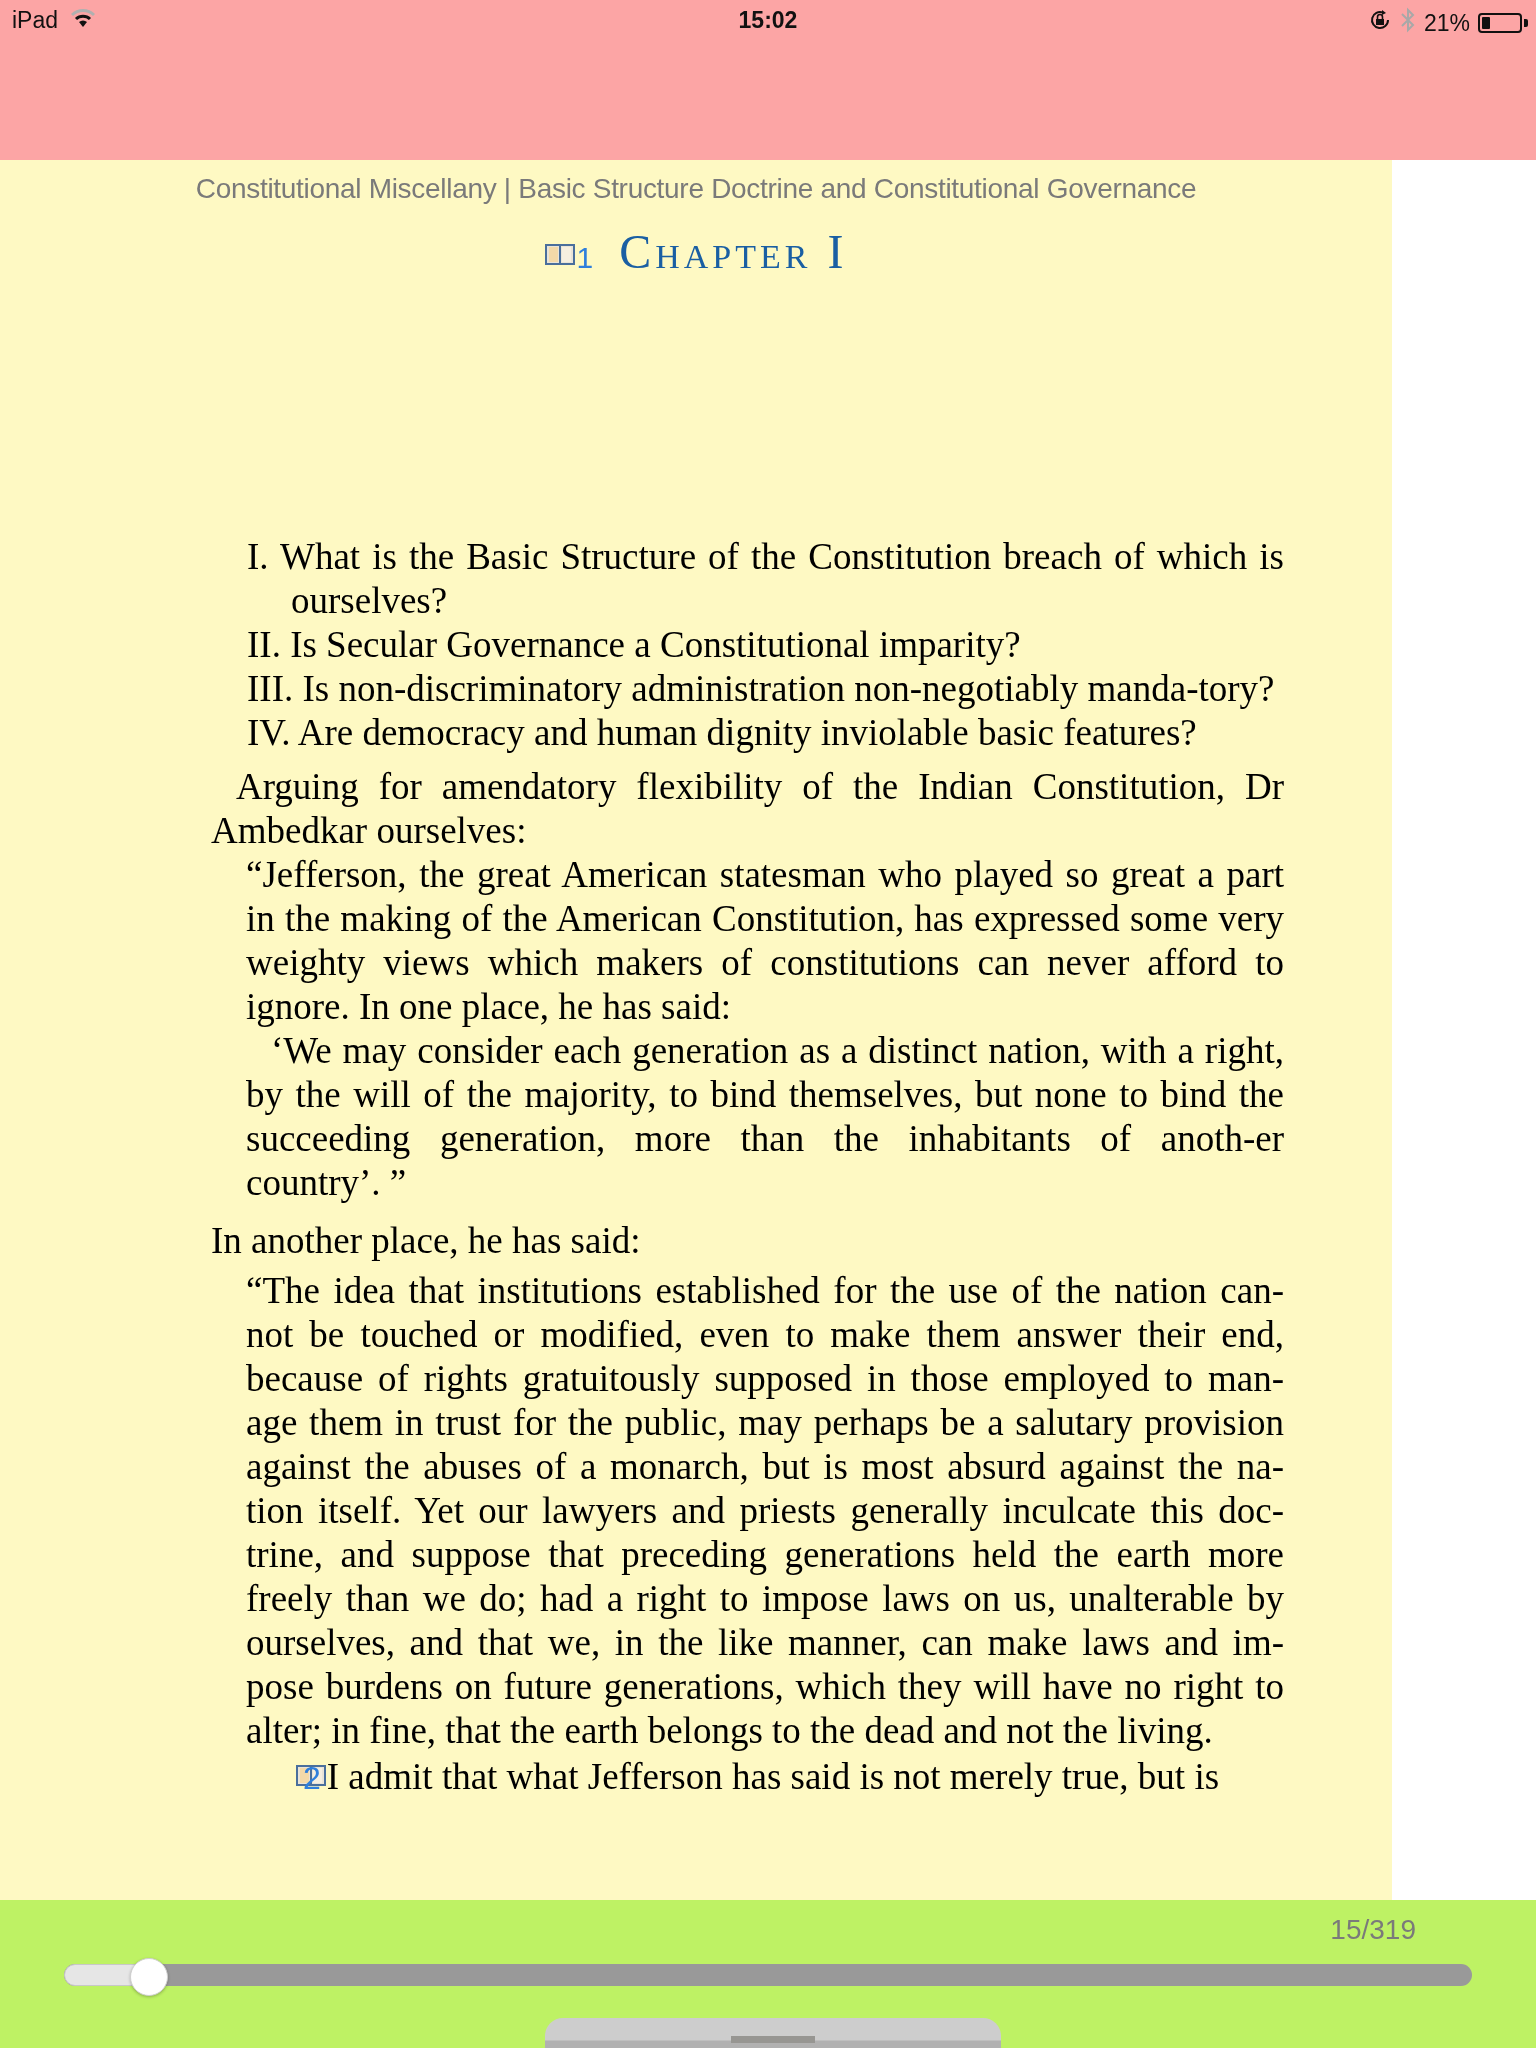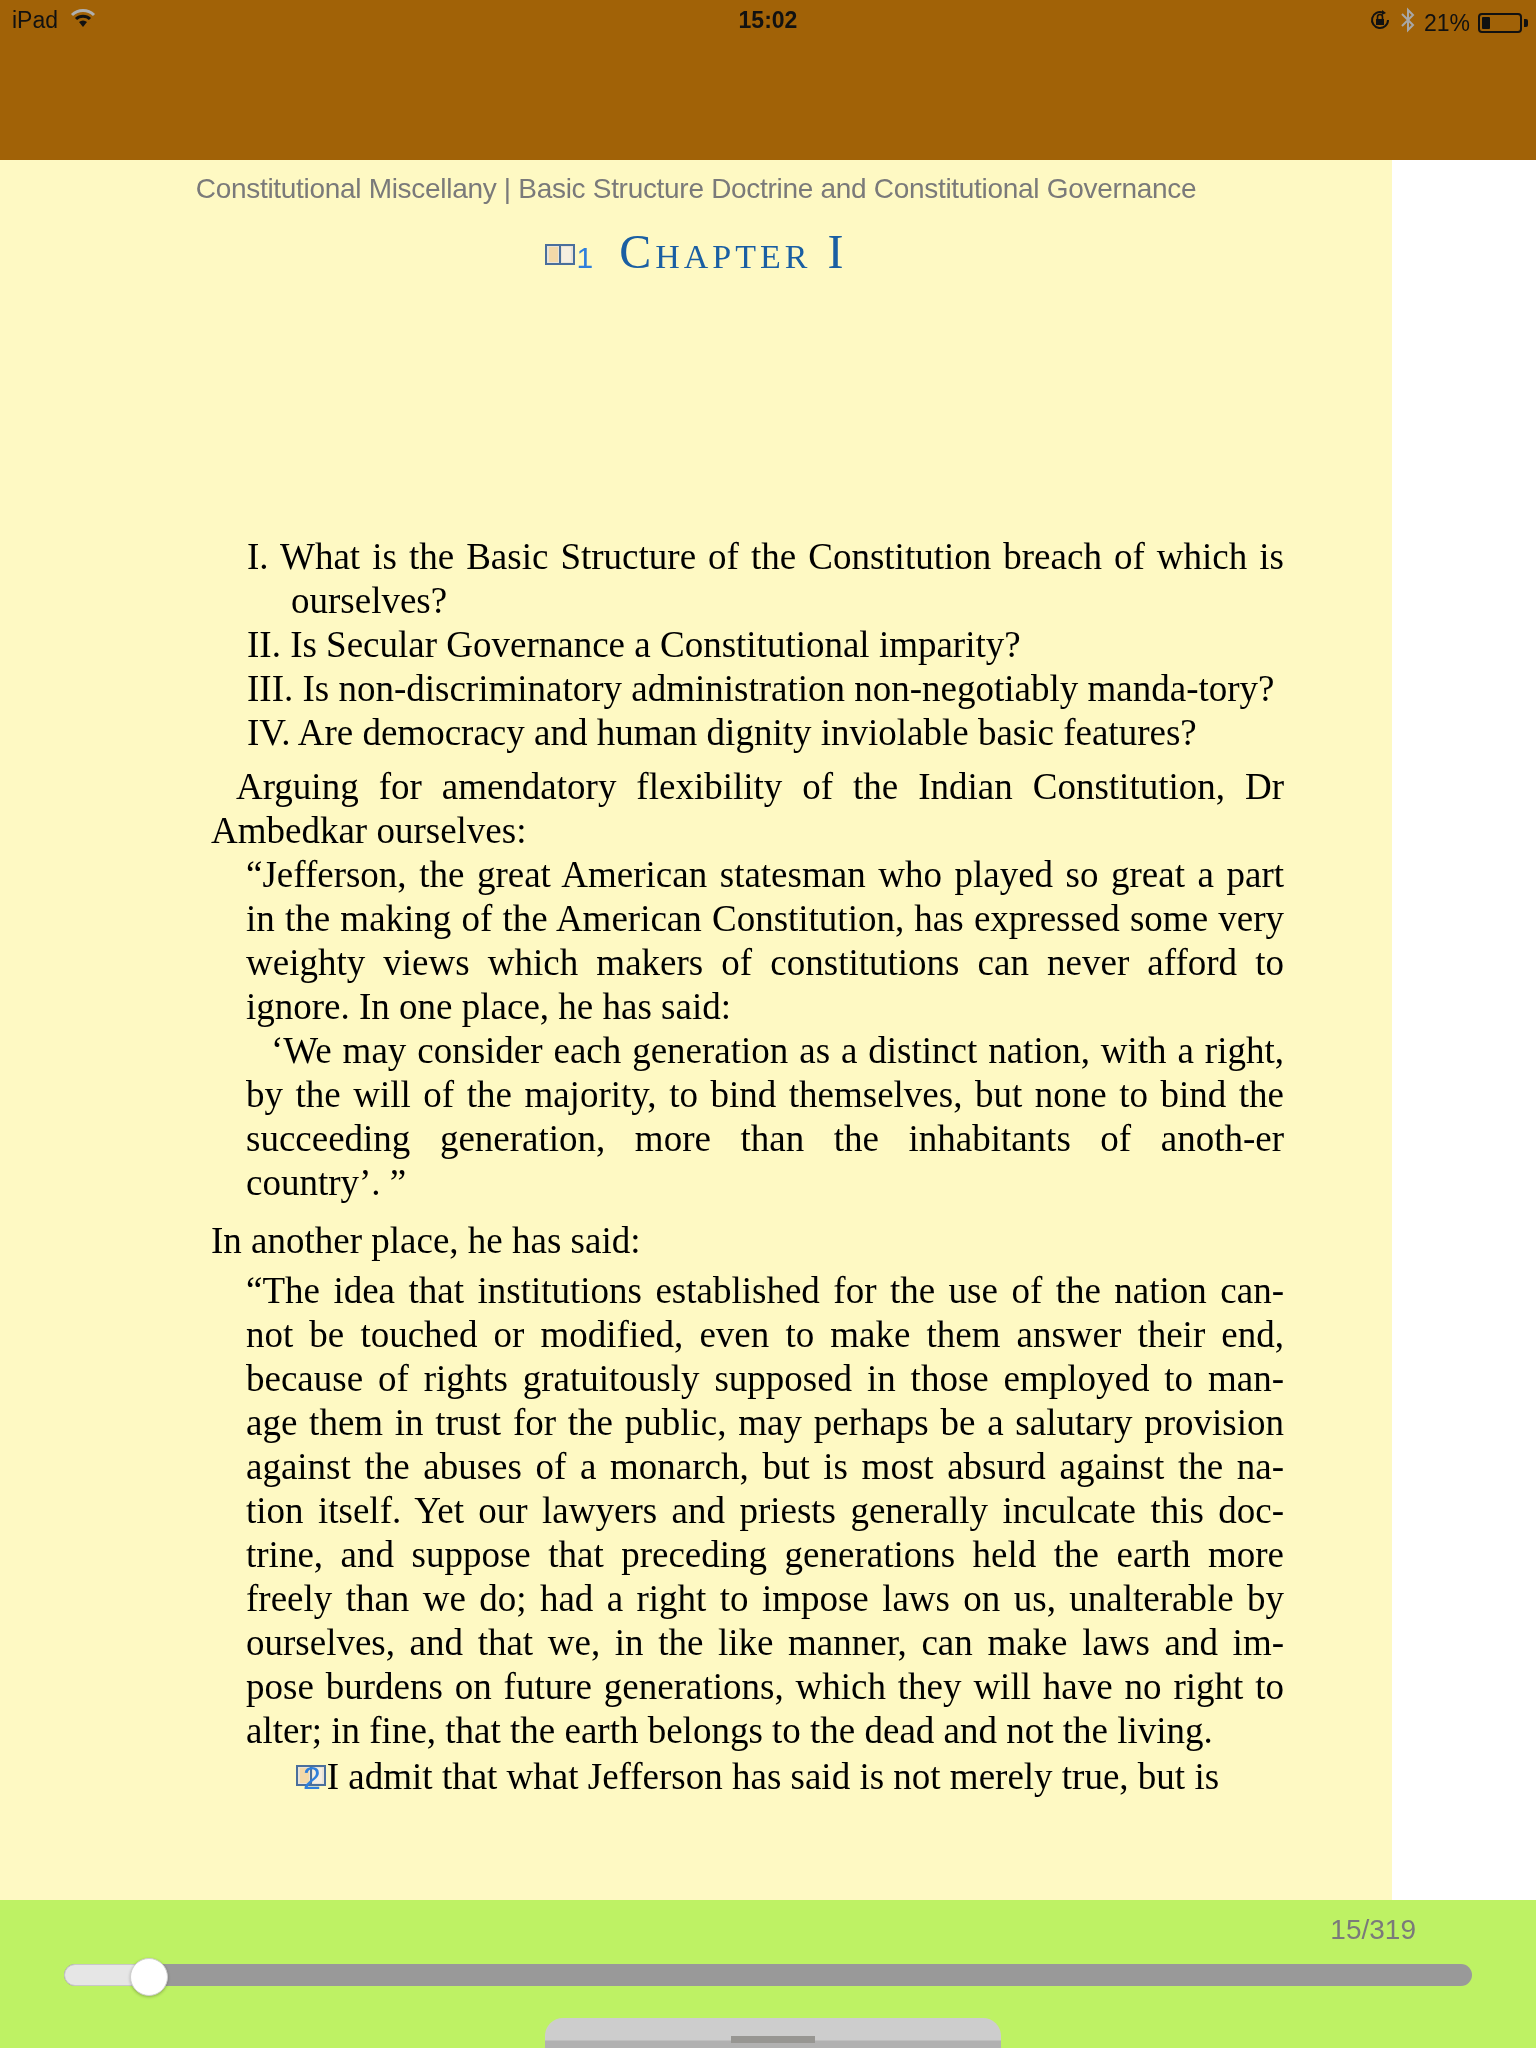--- a/index.html
+++ b/index.html
@@ -1,20 +1,20 @@
 <!DOCTYPE html>
 <html><head>
   <meta charset="utf-8">
   <style>
     * { margin: 0; padding: 0; box-sizing: border-box; }
     html, body { width: 1536px; height: 2048px; overflow: hidden; background: #ffffff; }
     body { position: relative; font-family: "Liberation Serif", serif; color: #000; }
 
     
-    .top-chrome { position: absolute; left: 0; top: 0; width: 1536px; height: 160px; background: #a16207; }
+    .top-chrome { position: absolute; left: 0; top: 0; width: 1536px; height: 160px; background: #fca5a5; }
     .status-bar { position: absolute; left: 0; top: 0; width: 1536px; height: 42px; font-family: "Liberation Sans", sans-serif; font-size: 23px; color: #111; }
     .sb-left { position: absolute; left: 12px; top: 7px; display: flex; align-items: center; gap: 12px; }
     .sb-center { position: absolute; left: 0; right: 0; top: 7px; text-align: center; font-weight: bold; }
     .sb-right { position: absolute; right: 8px; top: 7px; display: flex; align-items: center; gap: 8px; }
     .battery { width: 44px; height: 20px; border: 2px solid #111; border-radius: 4px; position: relative; }
     .battery-fill { position: absolute; left: 2px; top: 2px; bottom: 2px; width: 8px; background: #111; border-radius: 1px; }
     .battery-tip { width: 4px; height: 8px; background: #111; border-radius: 0 2px 2px 0; margin-left: -6px; }
 
     
     .page { position: absolute; left: 0; top: 160px; width: 1392px; height: 1740px; background: #fef9c3; }

